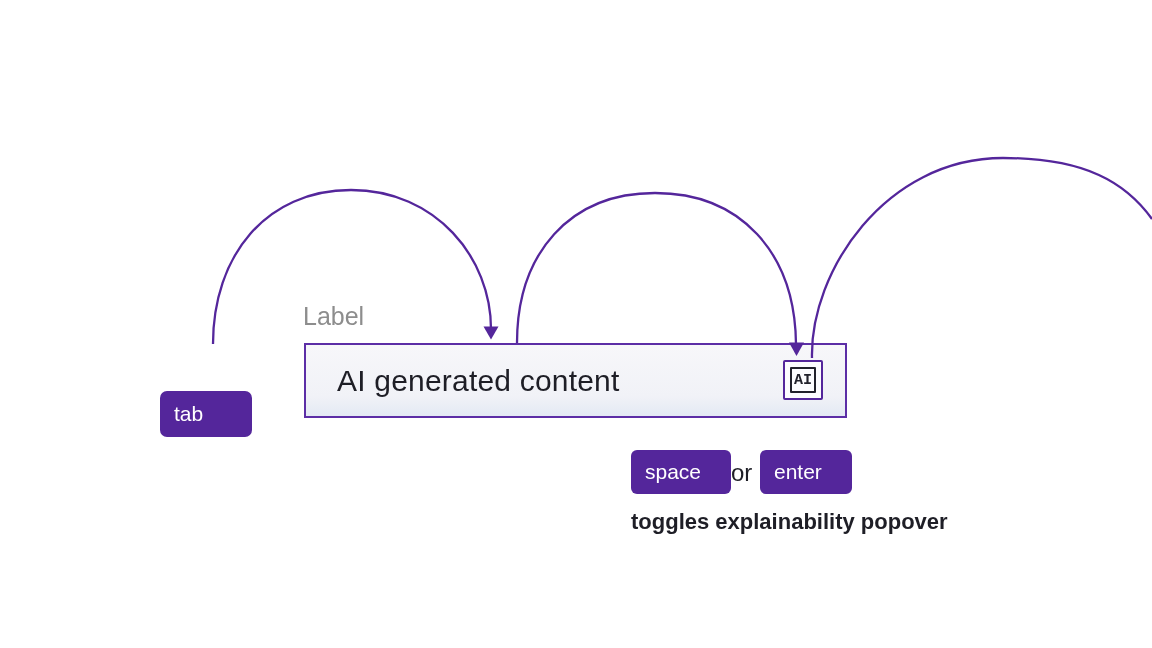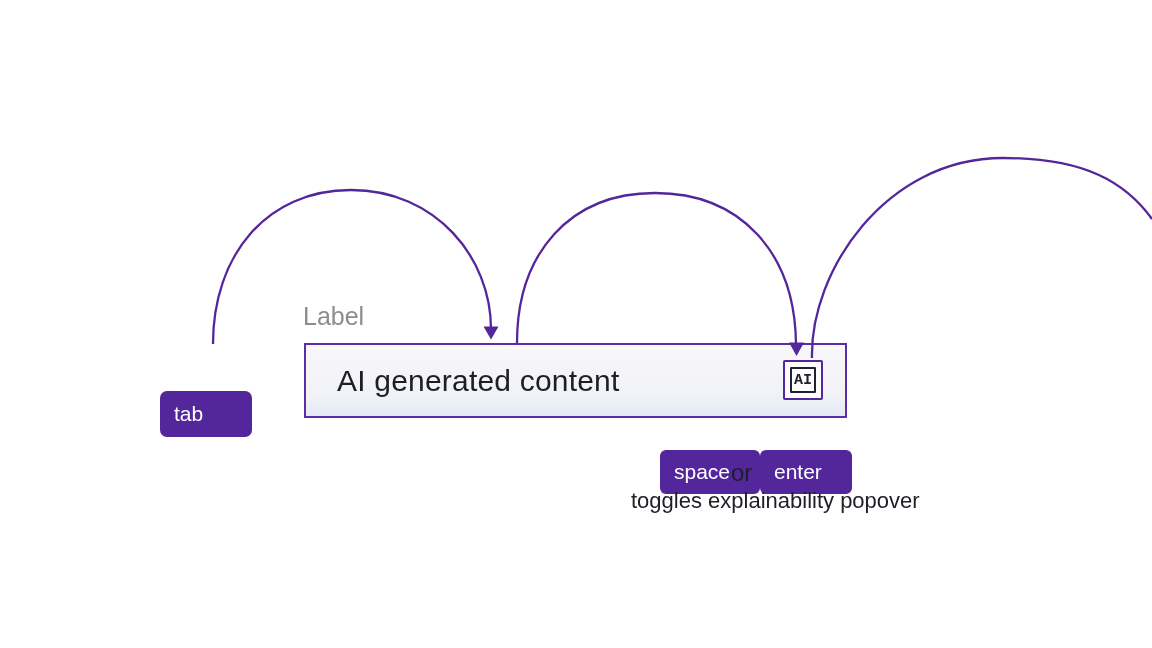--- a/index.html
+++ b/index.html
@@ -29,21 +29,21 @@
     color: #ffffff;
     border-radius: 7px;
     font-size: 21px;
     display: flex;
     align-items: center;
     padding-left: 14px;
     box-sizing: border-box;
     z-index: 2;
   }
   .key-tab   { left: 160px; top: 343px; width: 92px; height: 46px; margin-top: 48px; }
-  .key-space { left: 631px; top: 450px; width: 100px; height: 44px; border-radius: 6px; margin-left: 29px; }
+  .key-space { left: 631px; top: 450px; width: 100px; height: 44px; border-radius: 6px; }
   .key-enter { left: 760px; top: 450px; width: 92px; height: 44px; border-radius: 6px; }
   .field-label {
     position: absolute;
     left: 303px; top: 302px;
     font-size: 25px;
     color: #8d8d8d;
     z-index: 2;
   }
   .ai-field {
     position: absolute;
@@ -92,24 +92,25 @@
   }
   .or-text {
     position: absolute;
     left: 731px; top: 459px;
     font-size: 24px;
     color: #1e1e26;
     z-index: 2;
   }
   .caption {
     position: absolute;
-    left: 631px; top: 488px;
+    left: 631px; top: 509px;
     font-size: 22px;
     color: #1e1e26;
     z-index: 2;
+    font-weight: bold;
   }
 </style>
 </head>
 <body>
 
 <div class="canvas">
 
   <svg class="arcs" viewBox="0 0 1152 648" xmlns="http://www.w3.org/2000/svg">
 
     <path d="M 213 344 C 213 256 266 190 351 190 C 436 190 491 258 491 329" fill="none" stroke="#54269b" stroke-width="2.3"></path>

